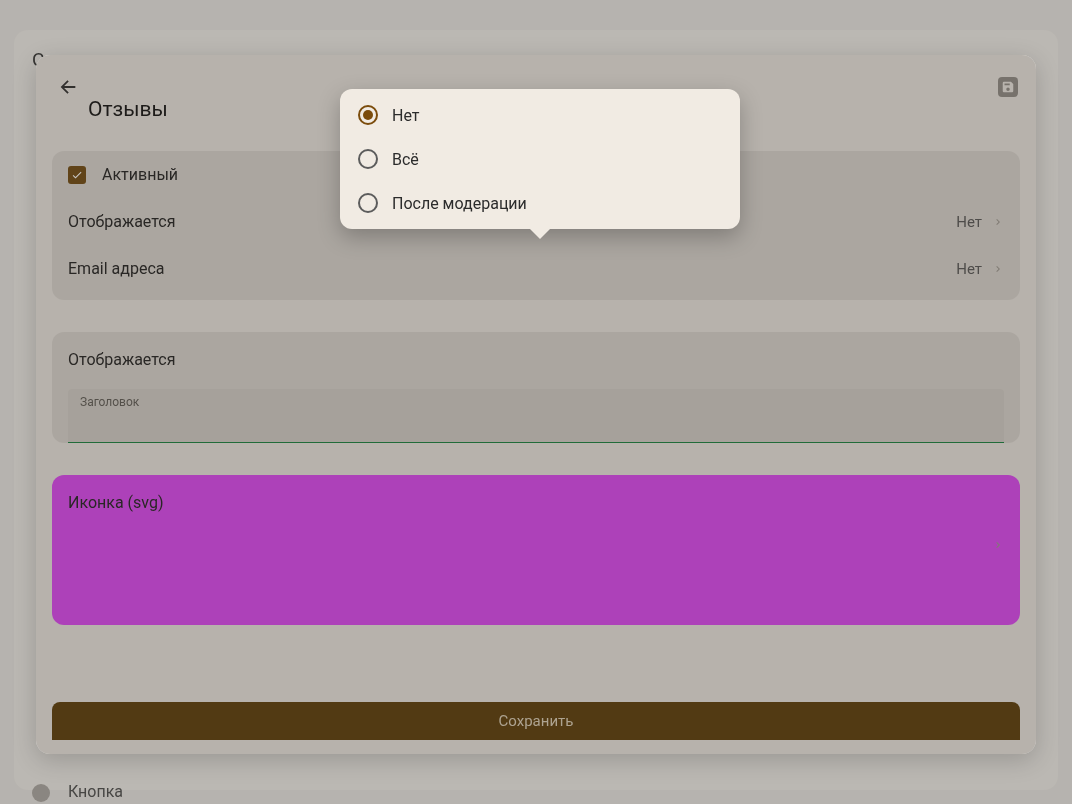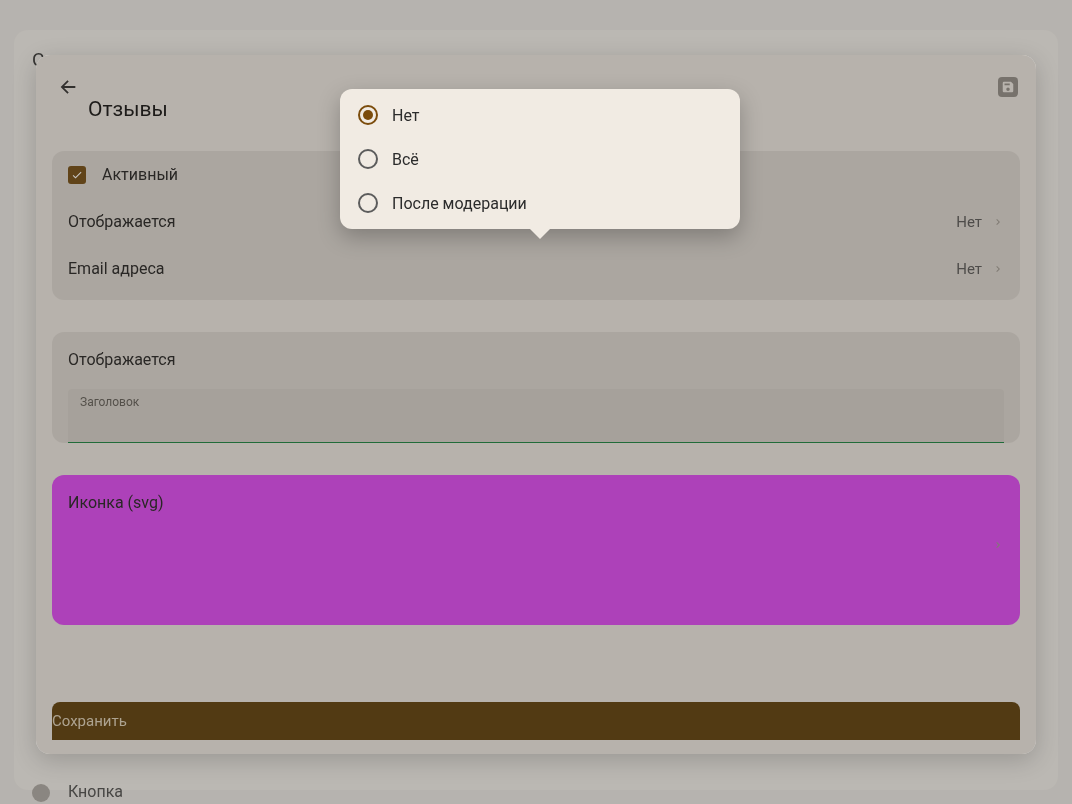--- a/index.html
+++ b/index.html
@@ -117,21 +117,21 @@
   .icon-card-chev {
     position: absolute; right: 16px; top: 64px; color: #888;
   }
 
   .save-btn {
     position: absolute; left: 16px; right: 16px; bottom: 14px;
     height: 38px;
     background: #5a3c09;
     color: #d9cdb6;
     border-radius: 8px 8px 0 0;
-    display: flex; align-items: center; 
+    display: flex; align-items: center; justify-content: center;
     font-size: 15px; cursor: pointer;
   }
 
   
   .popover {
     position: absolute;
     left: 340px; top: 89px;
     width: 400px;
     background: #f1ebe3;
     border-radius: 12px;

